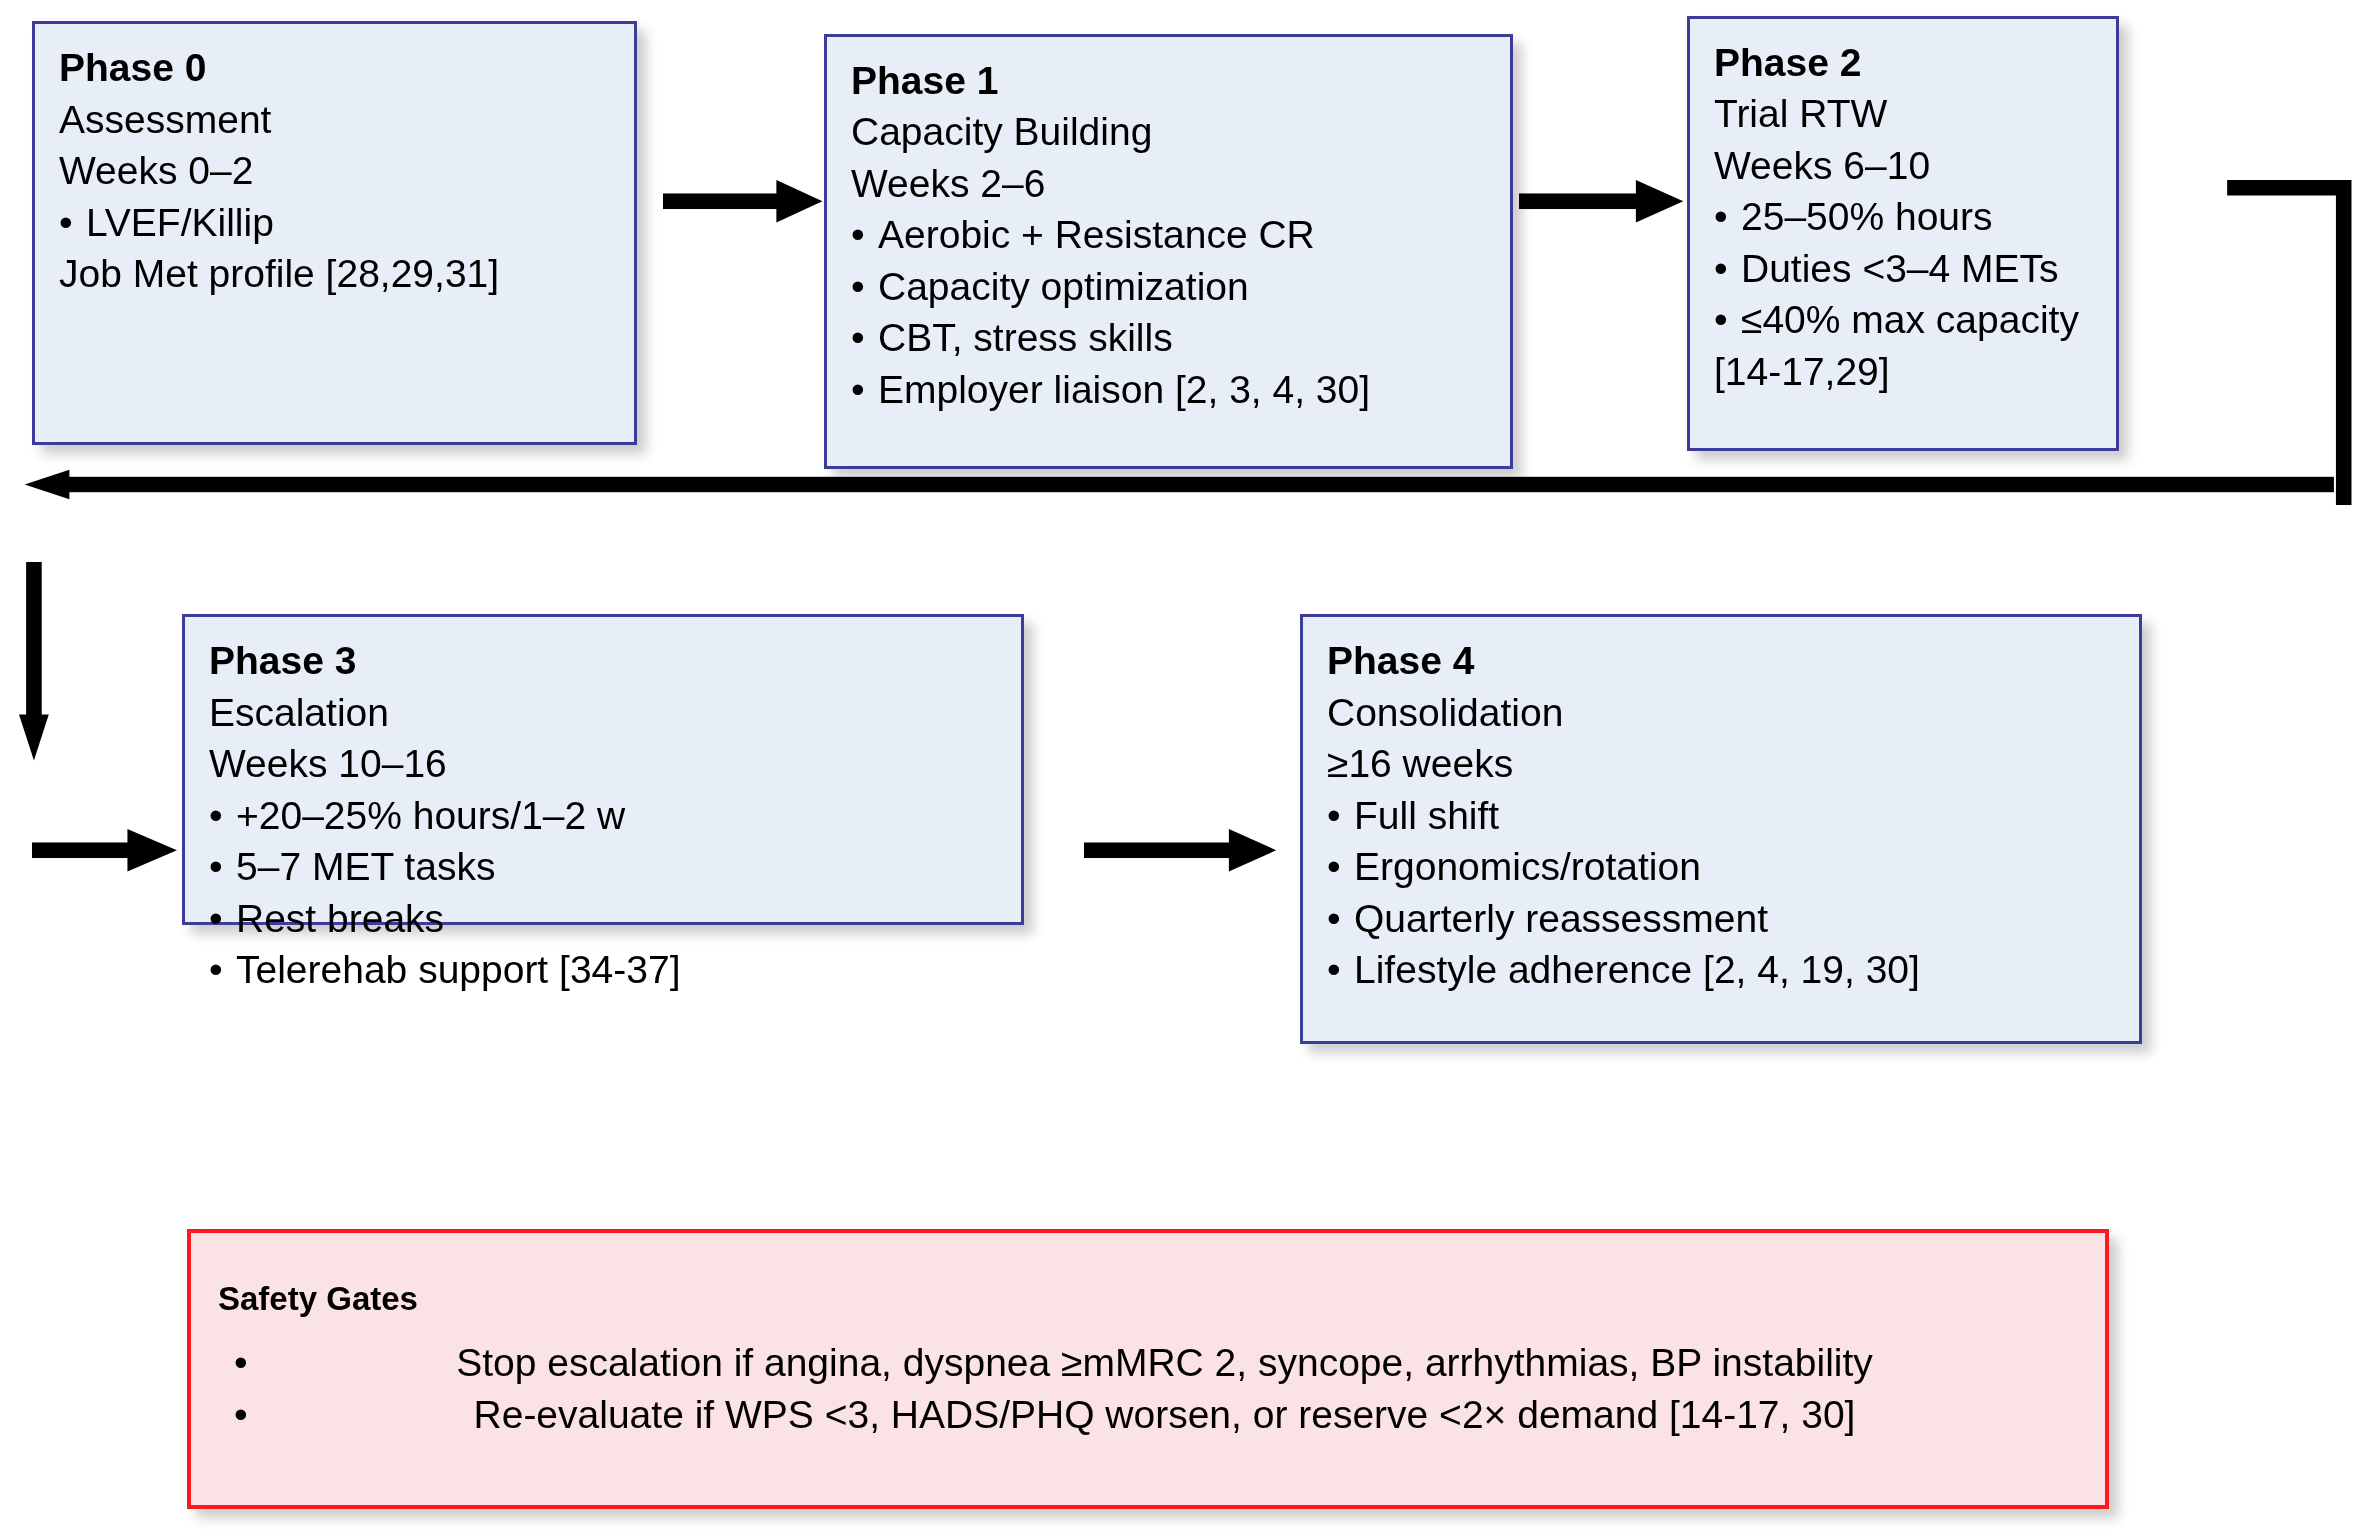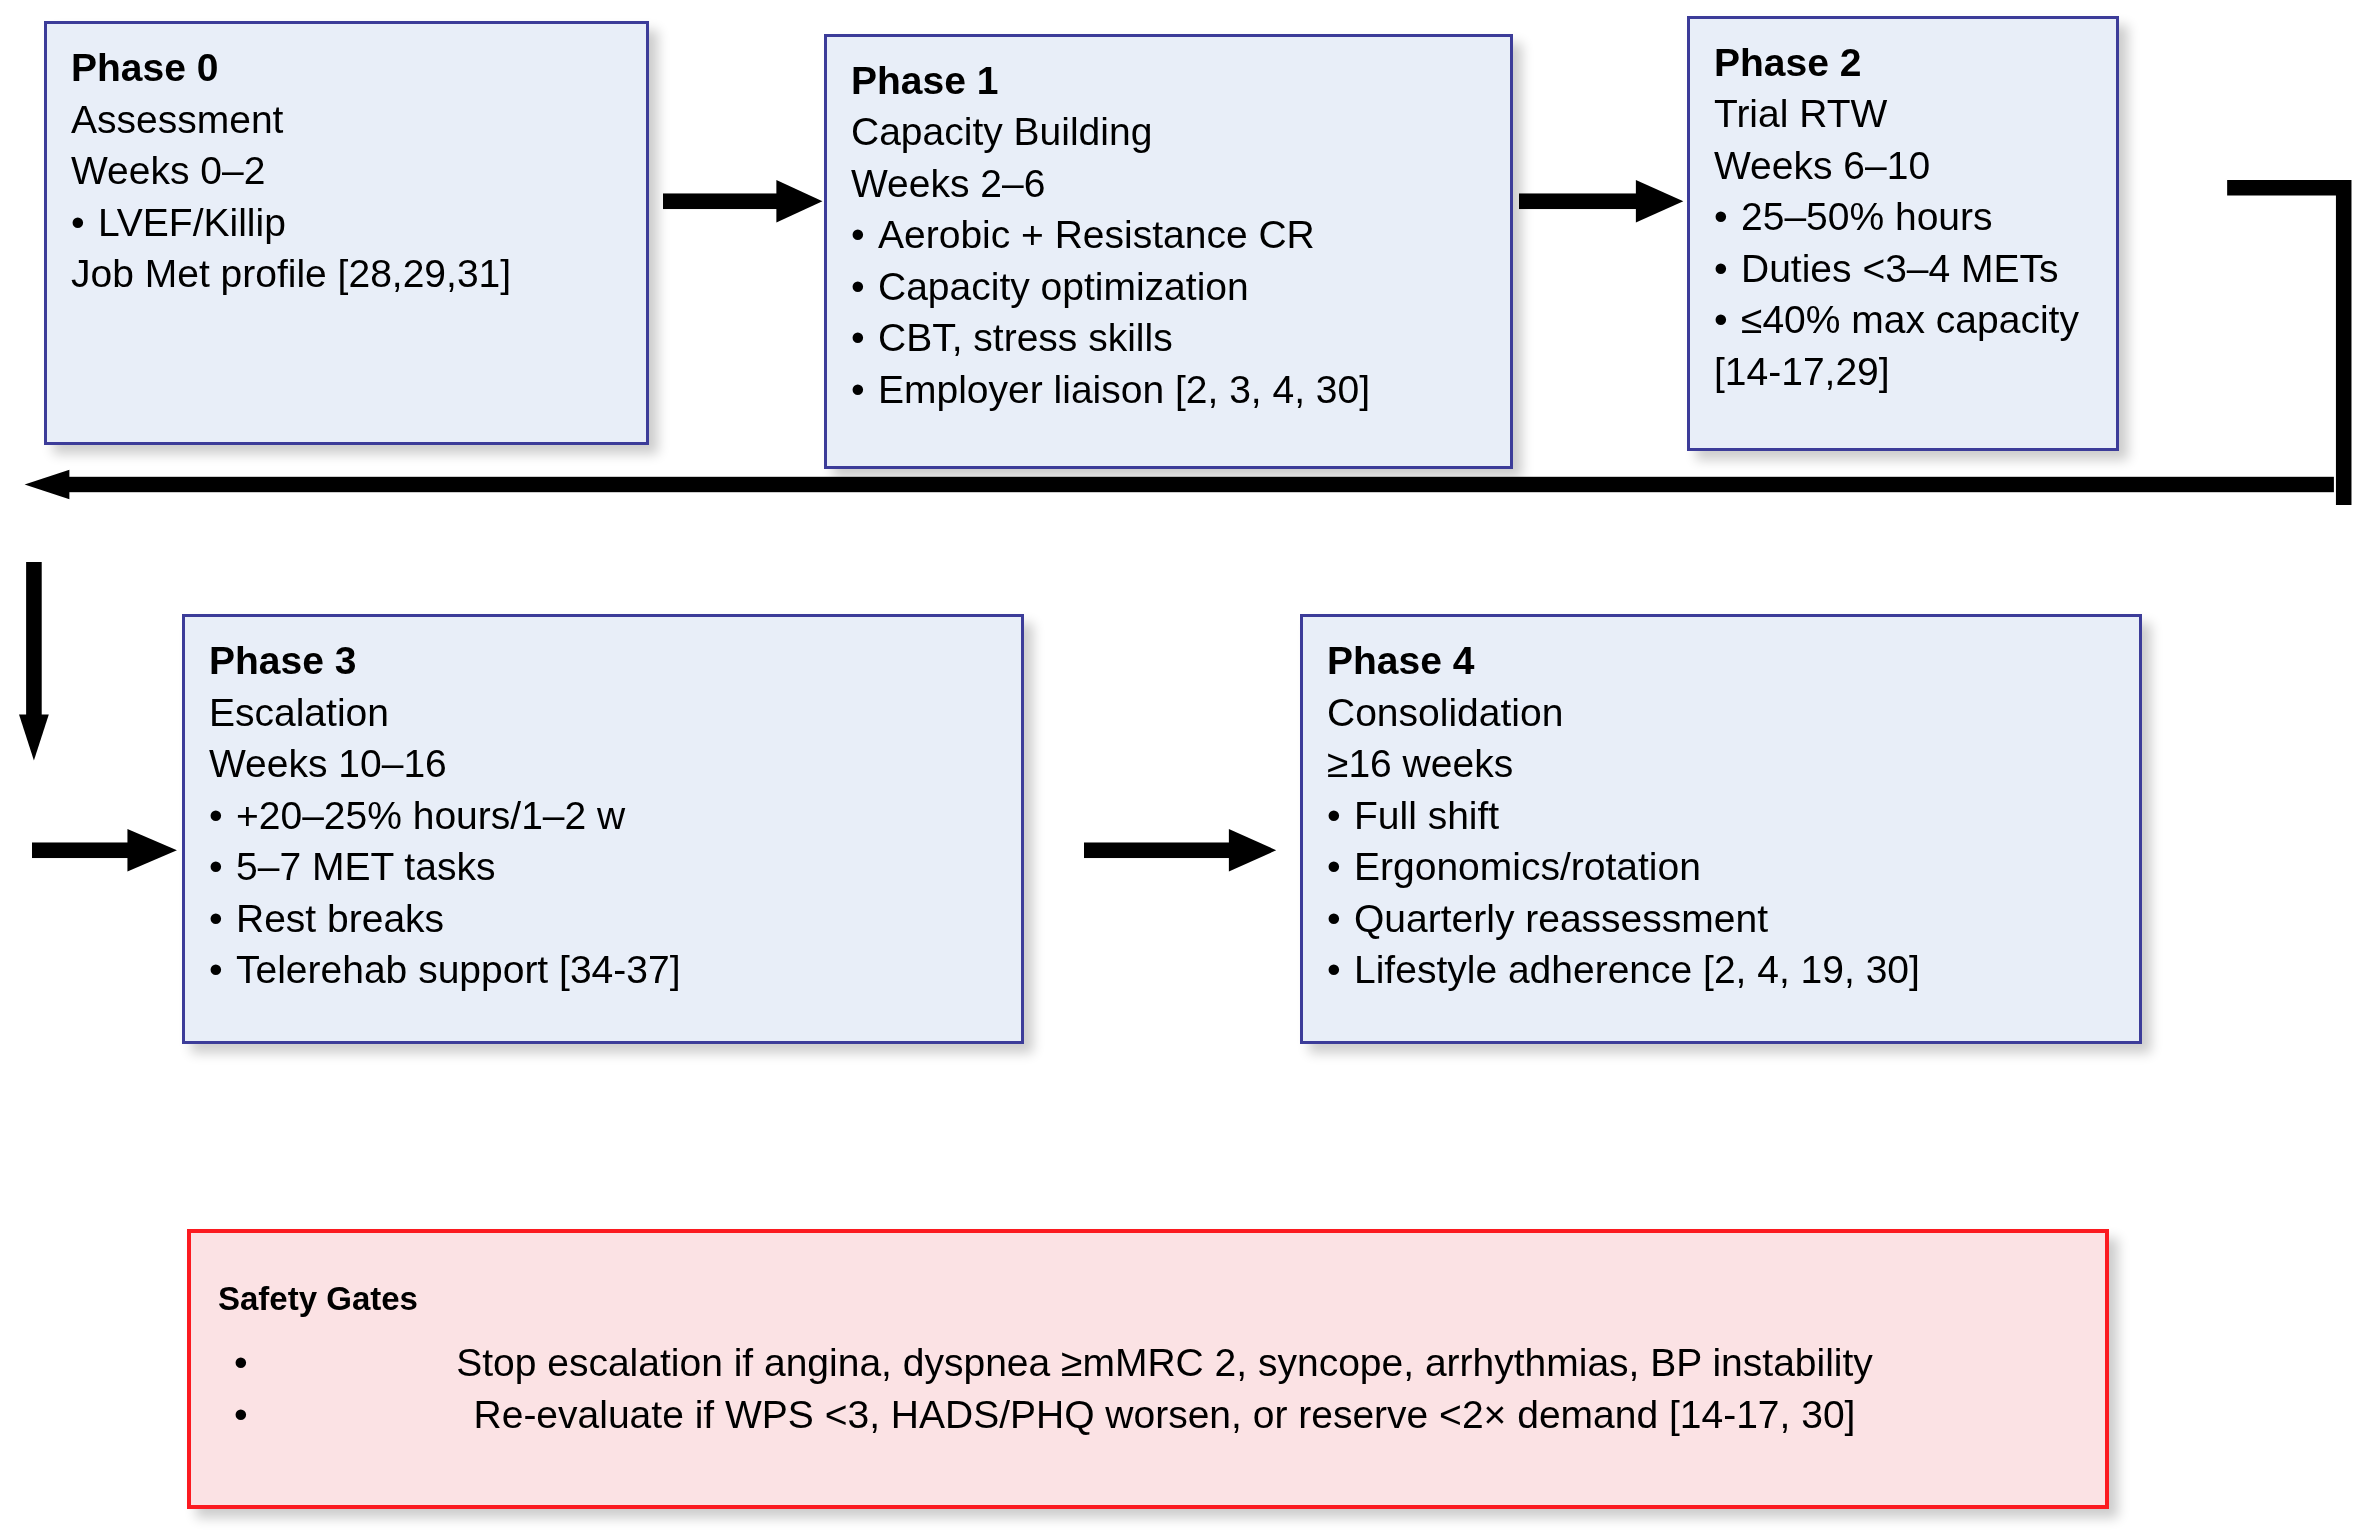--- a/index.html
+++ b/index.html
@@ -105,21 +105,21 @@
   .connector svg {
     display: block;
     overflow: visible;
   }
 </style>
 </head>
 <body>
 
 <div id="canvas">
 
-  <div class="phase-box" id="box-p0" style="left:32px; top:21px; width:605px; height:424px;margin-left:12px;">
+  <div class="phase-box" id="box-p0" style="left:32px; top:21px; width:605px; height:424px;">
     <div class="phase-title">Phase 0</div>
     <div class="phase-line">Assessment</div>
     <div class="phase-line">Weeks 0–2</div>
     <ul class="phase-bullets">
       <li>LVEF/Killip</li>
     </ul>
     <div class="phase-line">Job Met profile [28,29,31]</div>
   </div>
 
   <div class="phase-box" id="box-p1" style="left:824px; top:15.6px; width:689px; height:435px;margin-top:18px;">
@@ -139,21 +139,21 @@
     <div class="phase-line">Trial RTW</div>
     <div class="phase-line">Weeks 6–10</div>
     <ul class="phase-bullets">
       <li>25–50% hours</li>
       <li>Duties &lt;3–4 METs</li>
       <li>≤40% max capacity</li>
     </ul>
     <div class="phase-line">[14-17,29]</div>
   </div>
 
-  <div class="phase-box" id="box-p3" style="left:182px; top:614px; width:842px; height:430px;">
+  <div class="phase-box" id="box-p3" style="left:182px; top:614px; width:842px; height:311px;">
     <div class="phase-title">Phase 3</div>
     <div class="phase-line">Escalation</div>
     <div class="phase-line">Weeks 10–16</div>
     <ul class="phase-bullets">
       <li>+20–25% hours/1–2 w</li>
       <li>5–7 MET tasks</li>
       <li>Rest breaks</li>
       <li>Telerehab support [34-37]</li>
     </ul>
   </div>

